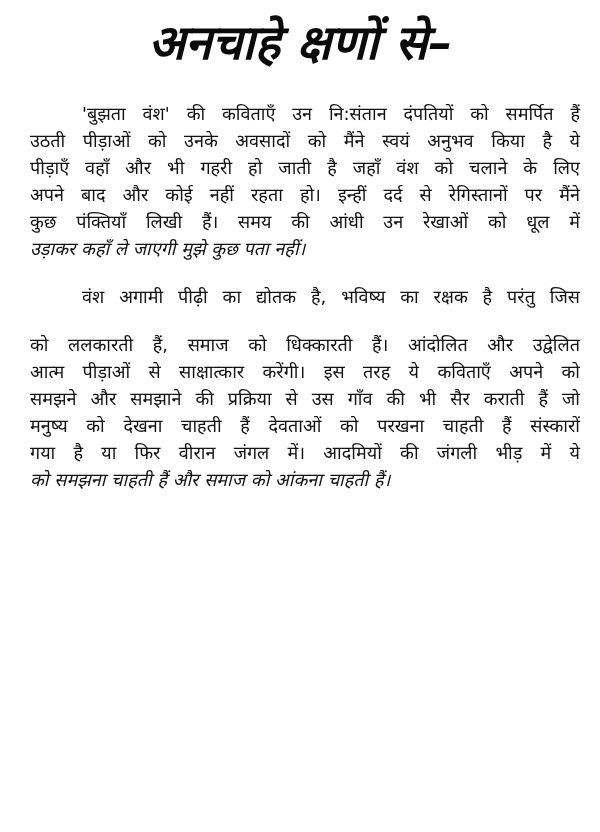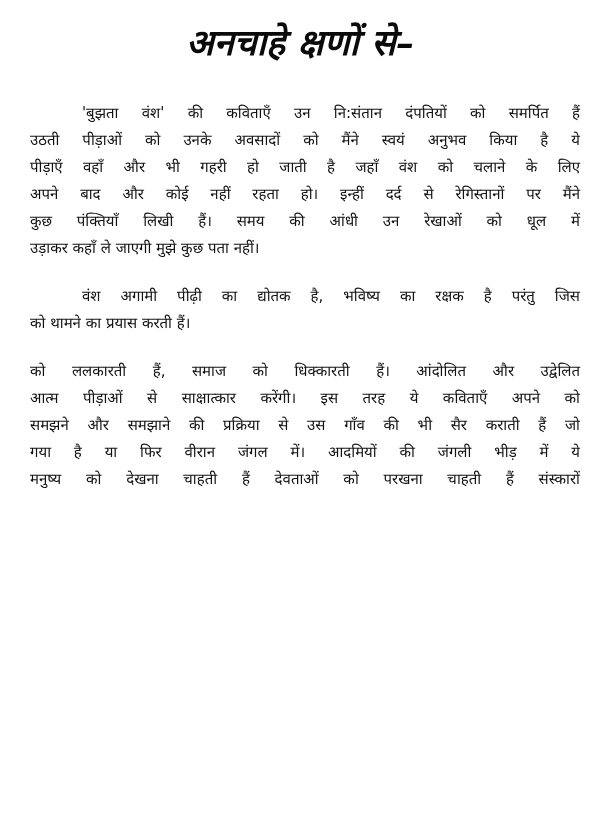--- a/index.html
+++ b/index.html
@@ -20,75 +20,76 @@
       left: 0; top: 0;
       width: 600px; height: 832px;
     }
     .title {
       position: absolute;
       top: 12px;
       left: 0;
       width: 600px;
       text-align: center;
       font-family: "DejaVu Serif", "Liberation Serif", serif;
-      font-size: 36px;
+      font-size: 48px;
       font-weight: bold;
       font-style: italic;
       letter-spacing: 0px;
       line-height: 60px;
       color: #0a0a0a;
     }
     .body-text {
       position: absolute;
       left: 30px;
       width: 550px;
       top: 100px;
     }
     .para {
       margin: 0 0 21px 0;
     }
     .line {
       display: block;
-      font-size: 15px;
+      font-size: 18px;
       line-height: 27px;
       height: 27px;
       white-space: nowrap;
       text-align: justify;
       text-align-last: justify;
       color: #111111;
     }
     .line.first {
       padding-left: 52px;
     }
     .line.last {
       text-align-last: left;
+      font-style: italic;
     }
   </style>
 </head>
 <body>
 
 <div class="page">
   <div class="title">अनचाहे क्षणों से–</div>
 
   <div class="body-text">
     <p class="para">
       <span class="line first">'बुझता वंश' की कविताएँ उन नि:संतान दंपतियों को समर्पित हैं</span>
       <span class="line">उठती पीड़ाओं को उनके अवसादों को मैंने स्वयं अनुभव किया है ये</span>
       <span class="line">पीड़ाएँ वहाँ और भी गहरी हो जाती है जहाँ वंश को चलाने के लिए</span>
       <span class="line">अपने बाद और कोई नहीं रहता हो। इन्हीं दर्द से रेगिस्तानों पर मैंने</span>
       <span class="line">कुछ पंक्तियाँ लिखी हैं। समय की आंधी उन रेखाओं को धूल में</span>
       <span class="line last">उड़ाकर कहाँ ले जाएगी मुझे कुछ पता नहीं।</span>
     </p>
 
     <p class="para">
       <span class="line first">वंश अगामी पीढ़ी का द्योतक है, भविष्य का रक्षक है परंतु जिस</span>
-      <span class="line last">को थामने का प्रयास करती हैं।</span>
     </p>
 
     <p class="para">
       <span class="line">को ललकारती हैं, समाज को धिक्कारती हैं। आंदोलित और उद्वेलित</span>
       <span class="line">आत्म पीड़ाओं से साक्षात्कार करेंगी। इस तरह ये कविताएँ अपने को</span>
       <span class="line">समझने और समझाने की प्रक्रिया से उस गाँव की भी सैर कराती हैं जो</span>
+      <span class="line">मनुष्य को देखना चाहती हैं देवताओं को परखना चाहती हैं संस्कारों</span>
       <span class="line">गया है या फिर वीरान जंगल में। आदमियों की जंगली भीड़ में ये</span>
-      <span class="line">मनुष्य को देखना चाहती हैं देवताओं को परखना चाहती हैं संस्कारों</span>
+      <span class="line last">को समझना चाहती हैं और समाज को आंकना चाहती हैं।</span>
     </p>
   </div>
 </div>
 
 </body></html>

